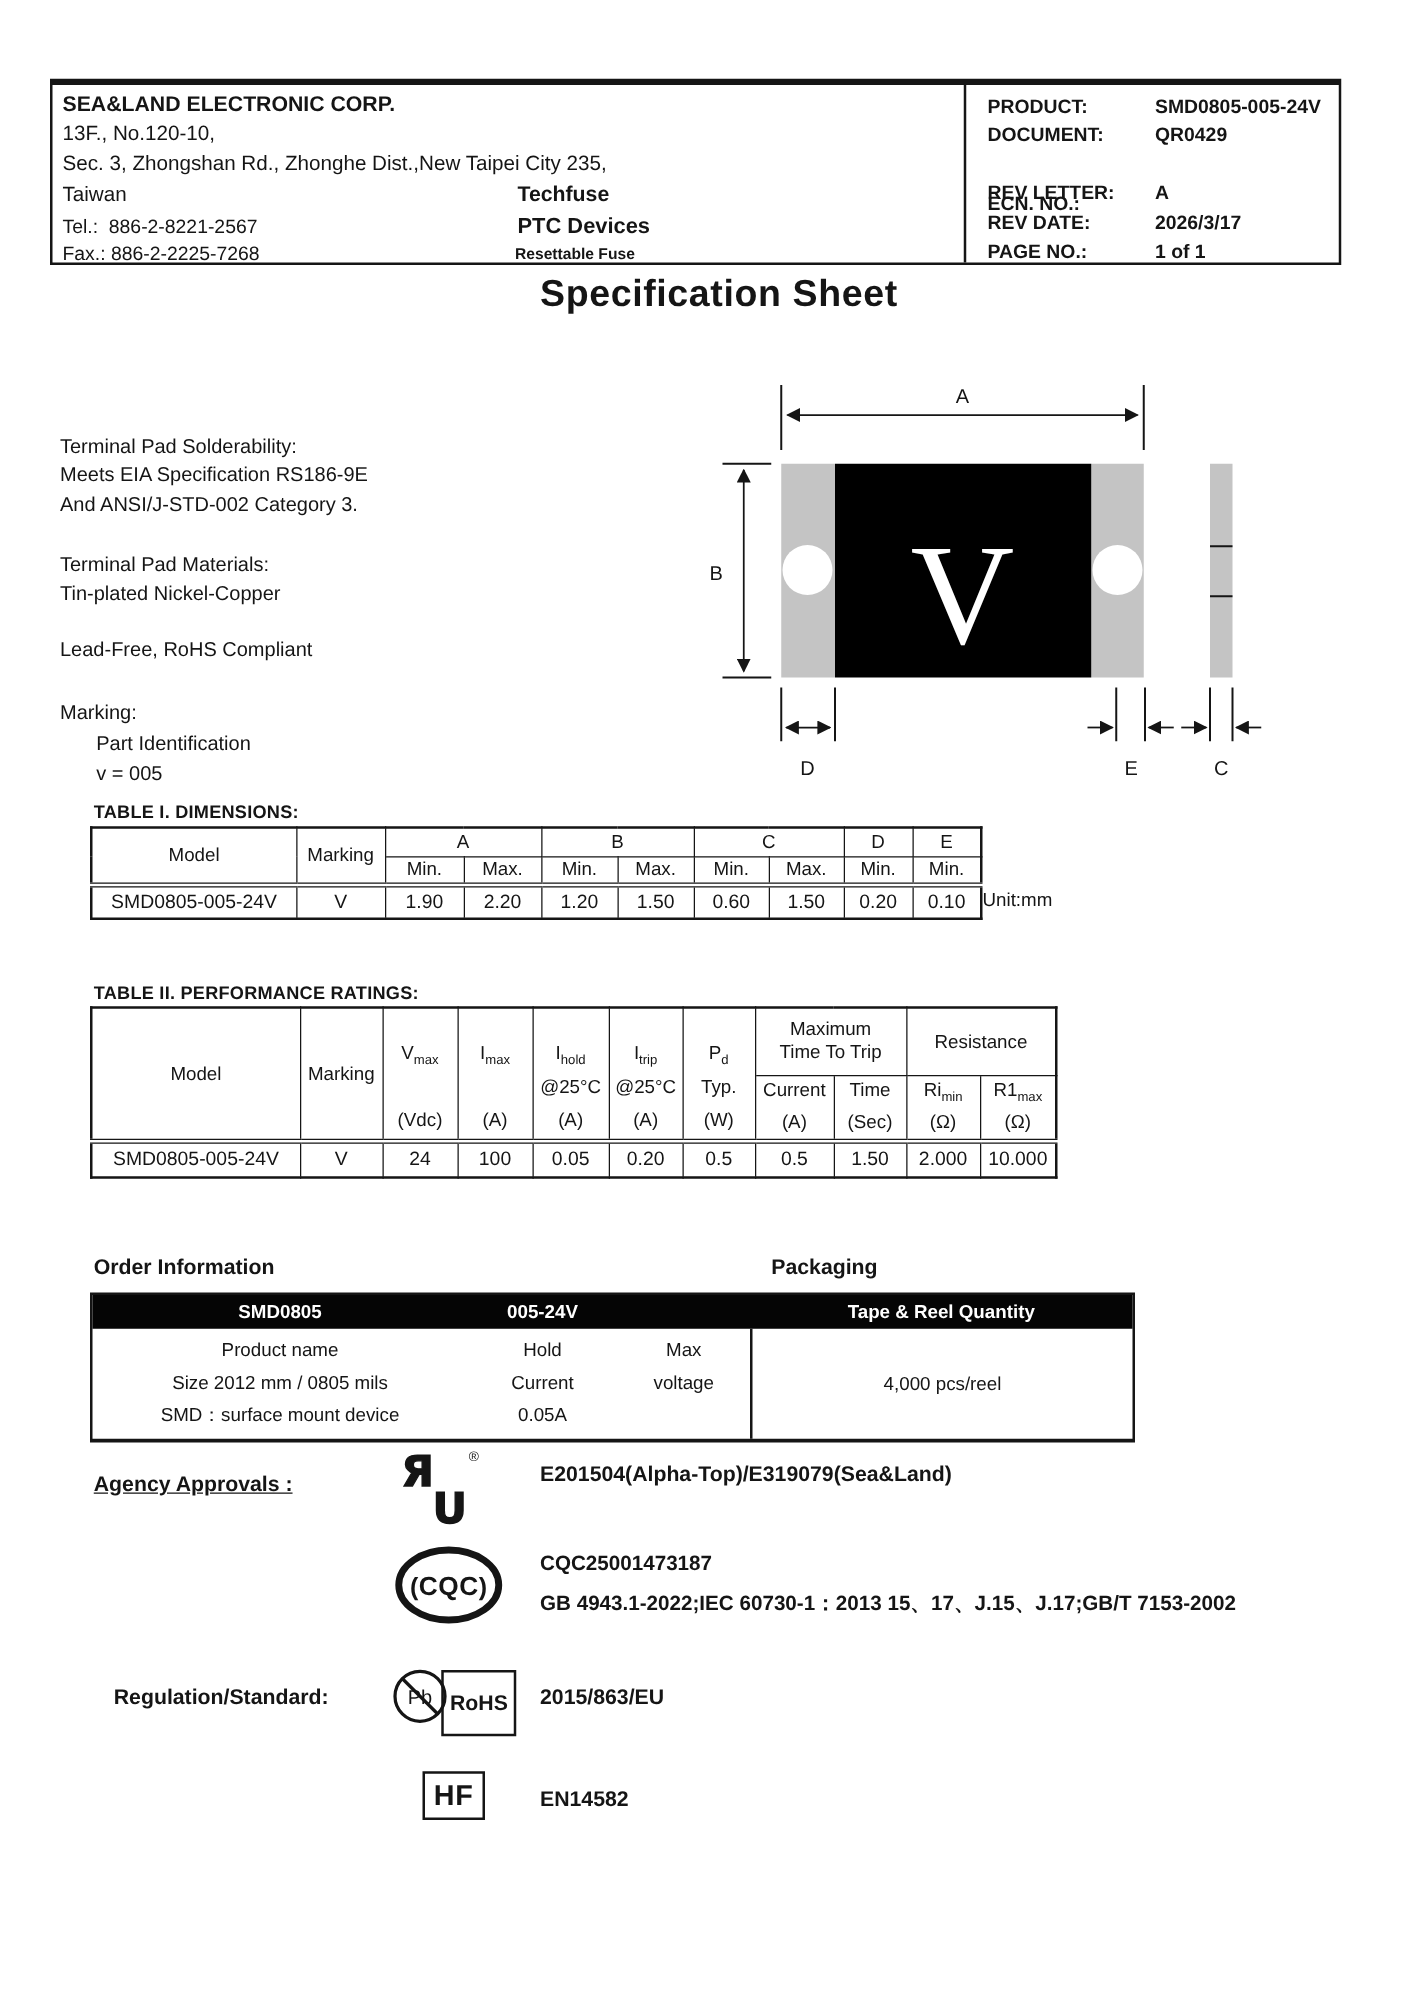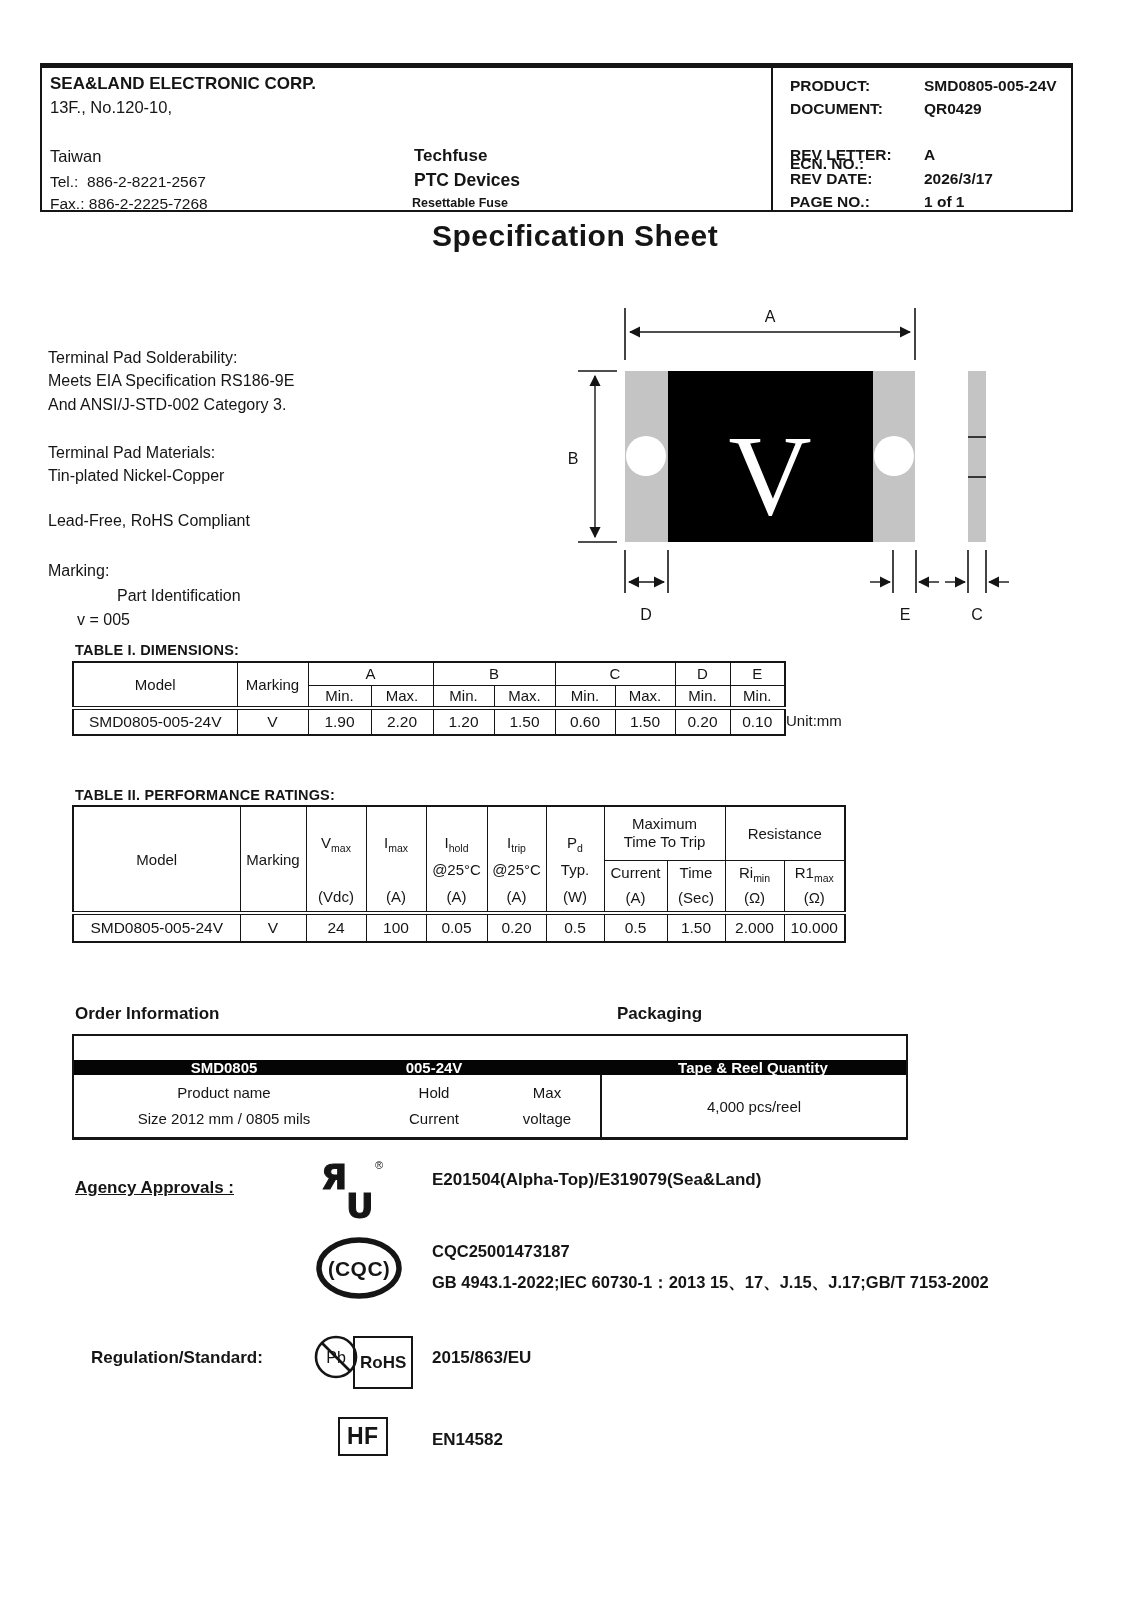--- a/index.html
+++ b/index.html
@@ -44,21 +44,21 @@
   sub.sb{font-size:10.5px;}
   .stk{height:101px;display:flex;flex-direction:column;justify-content:flex-end;}
   .stk .srow{height:27px;line-height:27px;}
   .stk2{height:49px;display:flex;flex-direction:column;justify-content:flex-end;}
   .stk2 .srow{height:25px;line-height:25px;}
   .mtt div{line-height:18px;font-size:15px;}
 
   
   .sec-heading{position:absolute;font-size:17px;font-weight:bold;}
   .order-table{left:72px;top:1034px;width:836px;border:2px solid #151515;border-bottom:3px solid #151515;box-sizing:border-box;background:#fff;}
-  .ot-head{display:flex;background:#050505;color:#ffffff;font-weight:bold;font-size:15px;height:15px;align-items:center;margin-top:24px;}
+  .ot-head{display:flex;background:#050505;color:#ffffff;font-weight:bold;font-size:15px;height:27px;align-items:center;}
   .ot-body{display:flex;}
   .otc1{width:300px;text-align:center;} .otc2{width:120px;text-align:center;} .otc3{width:106px;text-align:center;}
   .oth4{flex:1;text-align:center;}
   .ot-left{width:526px;padding:4px 0 6px 0;}
   .ot-row{display:flex;height:26px;align-items:center;font-size:15px;}
   .ot-right{flex:1;border-left:2px solid #151515;display:flex;align-items:center;justify-content:center;font-size:15px;}
 
   
   .appr-label{position:absolute;font-size:17px;font-weight:bold;}
   .appr-text{position:absolute;font-size:17px;font-weight:bold;}
@@ -66,20 +66,21 @@
   .hf-box{left:338px;top:1417px;border:2.8px solid #151515;padding:6px 7px;font-size:23px;font-weight:bold;line-height:1;letter-spacing:0.5px;}
 </style>
 </head>
 <body>
 
 <div class="page">
 
   <div class="abs hdr-box">
     <div class="hl b" style="top:6px;font-size:17px;">SEA&amp;LAND ELECTRONIC CORP.</div>
     <div class="hl" style="top:29px;">13F., No.120-10,</div>
+    <div class="hl" style="top:53px;">Sec. 3, Zhongshan Rd., Zhonghe Dist.,New Taipei City 235,</div>
     <div class="hl" style="top:78px;">Taiwan</div>
     <div class="hl small pre" style="top:104px;">Tel.:  886-2-8221-2567</div>
     <div class="hl small pre" style="top:126px;">Fax.: 886-2-2225-7268</div>
 
     <div class="brand" style="top:78px;font-size:17px;">Techfuse</div>
     <div class="brand" style="top:102px;font-size:17.5px;">PTC Devices</div>
     <div class="brand" style="top:128px;font-size:12.5px;left:370px;">Resettable Fuse</div>
 
     <div class="hdr-div"></div>
 
@@ -93,21 +94,21 @@
 
   <div class="abs title">Specification Sheet</div>
 
   <div class="note" style="top:348px;">Terminal Pad Solderability:</div>
   <div class="note" style="top:371px;">Meets EIA Specification RS186-9E</div>
   <div class="note" style="top:395px;">And ANSI/J-STD-002 Category 3.</div>
   <div class="note" style="top:443px;">Terminal Pad Materials:</div>
   <div class="note" style="top:466px;">Tin-plated Nickel-Copper</div>
   <div class="note" style="top:511px;">Lead-Free, RoHS Compliant</div>
   <div class="note" style="top:561px;">Marking:</div>
-  <div class="note ind" style="top:586px;margin-left:40px;">Part Identification</div>
+  <div class="note ind" style="top:586px;">Part Identification</div>
   <div class="note ind" style="top:610px;">v = 005</div>
 
   <svg class="abs diagram" width="460" height="335" viewBox="0 0 460 335" xmlns="http://www.w3.org/2000/svg">
     <defs>
       <marker id="ah" viewBox="0 0 10 10" refX="9" refY="5" markerWidth="8" markerHeight="8" orient="auto-start-reverse">
         <path d="M0,0 L10,5 L0,10 z" fill="#151515"></path>
       </marker>
     </defs>
 
     <line x1="65" y1="16" x2="65" y2="68" stroke="#151515" stroke-width="1.6"></line>
@@ -316,20 +317,25 @@
         <div class="ot-row">
           <div class="otc1">Product name</div>
           <div class="otc2">Hold</div>
           <div class="otc3">Max</div>
         </div>
         <div class="ot-row">
           <div class="otc1">Size 2012 mm / 0805 mils</div>
           <div class="otc2">Current</div>
           <div class="otc3">voltage</div>
         </div>
+        <div class="ot-row">
+          <div class="otc1">SMD：surface mount device</div>
+          <div class="otc2">0.05A</div>
+          <div class="otc3"></div>
+        </div>
       </div>
       <div class="ot-right">4,000 pcs/reel</div>
     </div>
   </div>
 
   <div class="appr-label" style="left:75px;top:1178px;text-decoration:underline;">Agency Approvals :</div>
 
   <svg class="abs" style="left:318px;top:1158px;" width="66" height="66" viewBox="0 0 66 66" xmlns="http://www.w3.org/2000/svg">
     <text x="3" y="31" font-size="34" font-weight="bold" font-family="DejaVu Sans, sans-serif" fill="#151515" stroke="#151515" stroke-width="1">Я</text>
     <text x="28" y="60" font-size="34" font-weight="bold" font-family="DejaVu Sans, sans-serif" fill="#151515" stroke="#151515" stroke-width="1">U</text>

